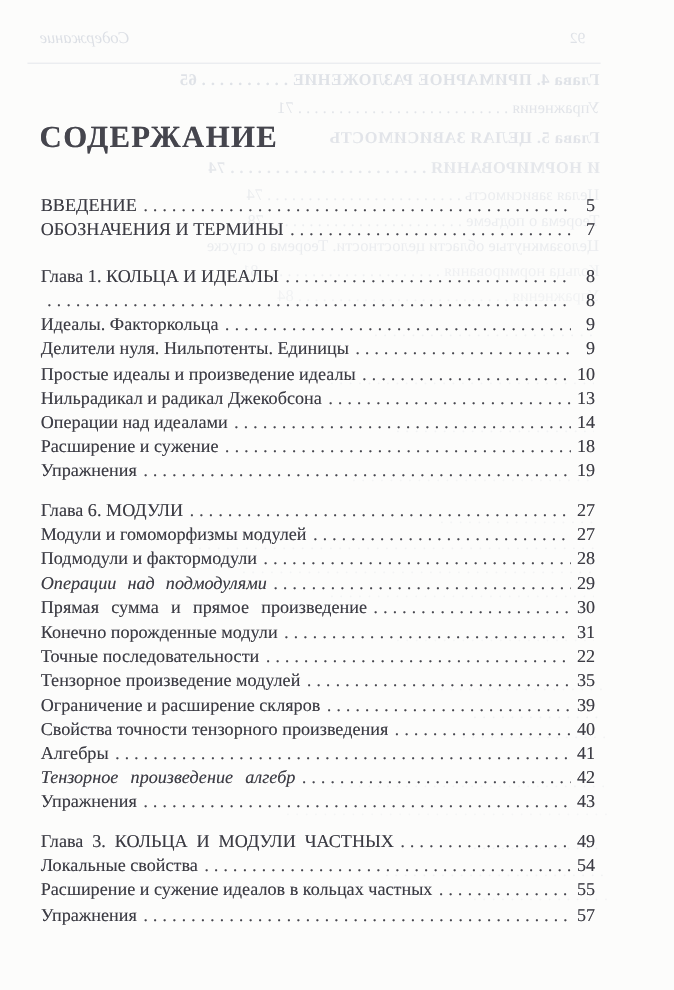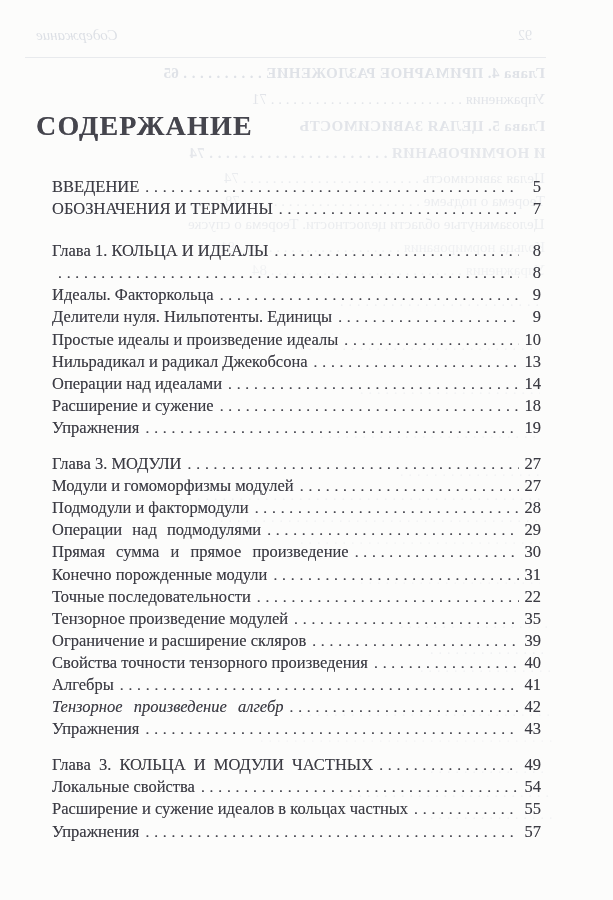--- a/index.html
+++ b/index.html
@@ -34,21 +34,21 @@
     font-size:28px; font-weight:bold; letter-spacing:1.2px;
     color:#45454d; text-shadow:0 0 .6px rgba(64,64,74,.55);
   }
   .toc{
     position:absolute; left:37px; top:176px; width:504px;
     font-size:16.5px; color:#3c3c44;
     text-shadow:0 0 .5px rgba(60,60,70,.5);
   }
   .row{
     display:flex; align-items:baseline;
-    height:22.1px; line-height:22.1px; white-space:nowrap;margin-left:15px;
+    height:22.1px; line-height:22.1px; white-space:nowrap;
   }
   .row.chapter{margin-top:14px;}
   .row.chapter.first{margin-top:20px;}
   .row .label{flex:0 0 auto;}
   .row .dots{
     flex:1 1 auto; overflow:hidden;
     padding-left:6px; padding-right:3px;
     letter-spacing:4.8px; font-size:15.5px; color:#46464e;
   }
   .row .pagenum{flex:0 0 auto; min-width:22px; text-align:right;}
@@ -145,36 +145,36 @@
     <span class="label">Расширение и сужение</span>
     <span class="dots">..........................................................................................</span>
     <span class="pagenum">18</span>
   </div>
         <div class="row">
     <span class="label">Упражнения</span>
     <span class="dots">..........................................................................................</span>
     <span class="pagenum">19</span>
   </div>
         <div class="row chapter">
-    <span class="label">Глава 3. МОДУЛИ</span>
+    <span class="label">Глава 6. МОДУЛИ</span>
     <span class="dots">..........................................................................................</span>
     <span class="pagenum">27</span>
   </div>
         <div class="row">
     <span class="label">Модули и гомоморфизмы модулей</span>
     <span class="dots">..........................................................................................</span>
     <span class="pagenum">27</span>
   </div>
         <div class="row">
     <span class="label">Подмодули и фактормодули</span>
     <span class="dots">..........................................................................................</span>
     <span class="pagenum">28</span>
   </div>
         <div class="row">
-    <span class="label" style="word-spacing: 6px;">Операции над подмодулями</span>
+    <span class="label" style="word-spacing: 6px; font-style: italic;">Операции над подмодулями</span>
     <span class="dots">..........................................................................................</span>
     <span class="pagenum">29</span>
   </div>
         <div class="row">
     <span class="label" style="word-spacing: 7px;">Прямая сумма и прямое произведение</span>
     <span class="dots">..........................................................................................</span>
     <span class="pagenum">30</span>
   </div>
         <div class="row">
     <span class="label">Конечно порожденные модули</span>

